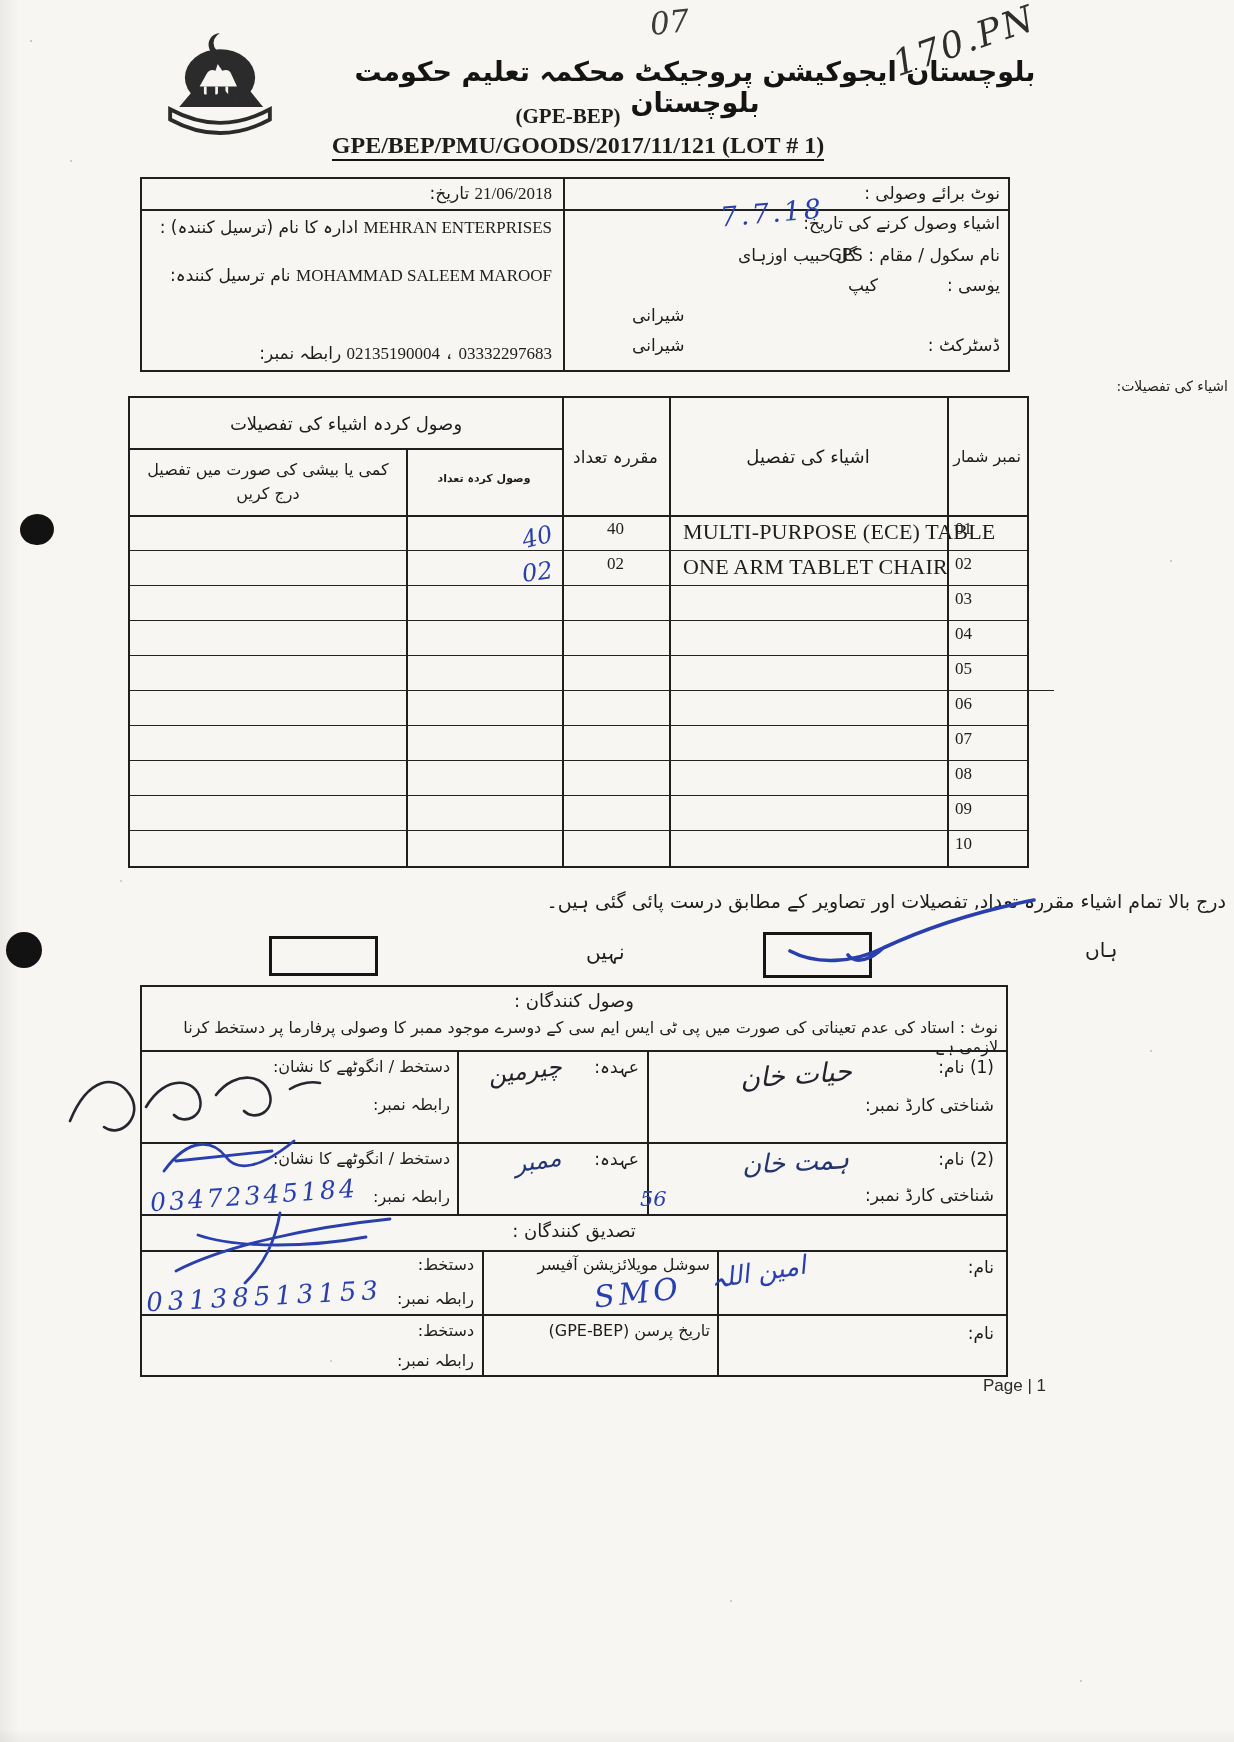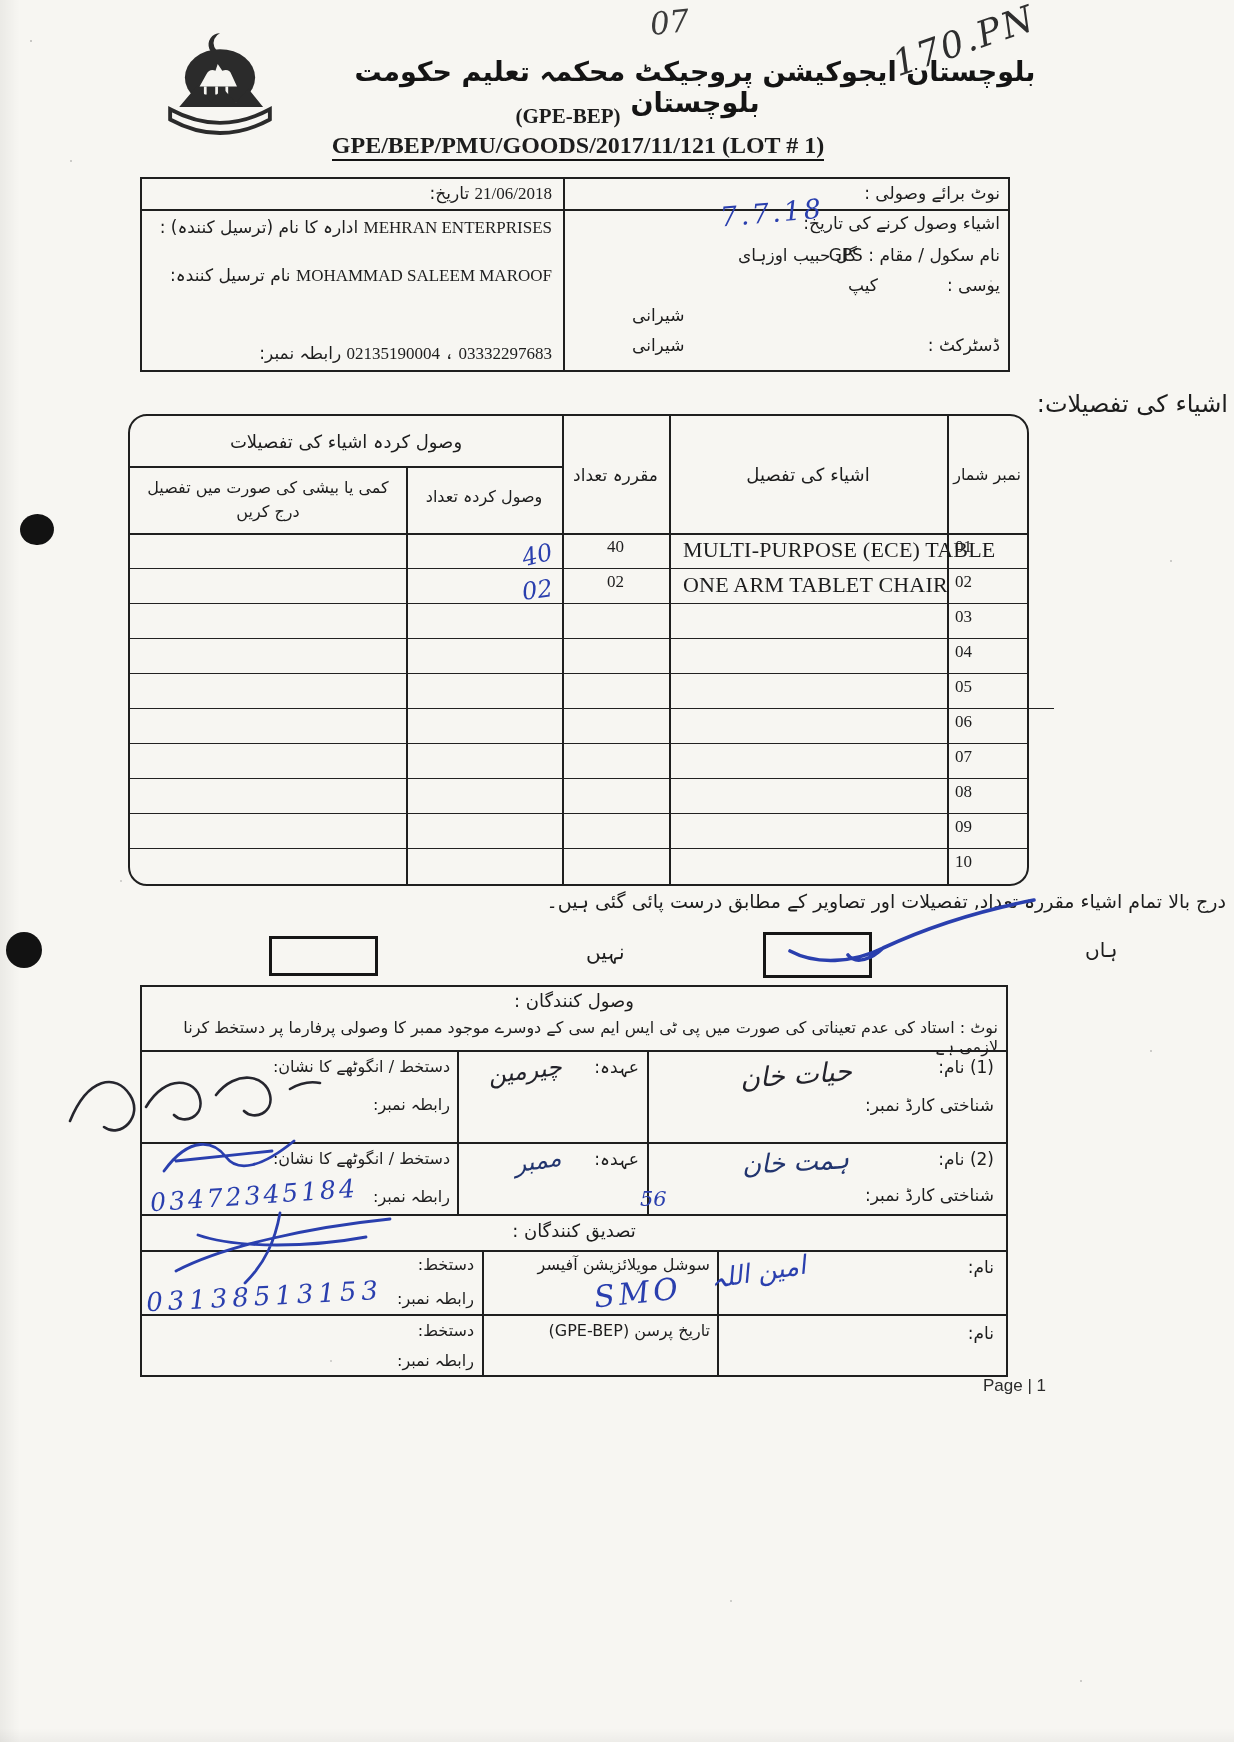--- a/index.html
+++ b/index.html
@@ -94,35 +94,35 @@
     <div class="abs hw blue" style="left:578px;top:18px;font-size:27px;transform:rotate(-5deg);letter-spacing:3px;">7.7.18</div>
     <div class="abs urdu lbl rt" style="right:8px;top:66px;width:430px;">نام سکول / مقام : GPS</div>
     <div class="abs urdu lbl" style="left:596px;top:66px;">گل حبیب اوزہای</div>
     <div class="abs urdu lbl rt" style="right:8px;top:96px;width:430px;">یوسی :</div>
     <div class="abs urdu lbl" style="left:706px;top:96px;">کیپ</div>
     <div class="abs urdu lbl" style="left:490px;top:126px;">شیرانی</div>
     <div class="abs urdu lbl rt" style="right:8px;top:156px;width:430px;">ڈسٹرکٹ :</div>
     <div class="abs urdu lbl" style="left:490px;top:156px;">شیرانی</div>
   </div>
 
-  <div class="abs urdu" style="right:6px;top:390px;font-size:24px;">اشیاء کی تفصیلات:</div>
-
-  <div class="box" style="left:128px;top:414px;width:897px;height:468px;border-width:2.5px;border-radius:19px;">
+  <div class="abs urdu" style="right:6px;top:378px;font-size:14px;">اشیاء کی تفصیلات:</div>
+
+  <div class="box" style="left:128px;top:396px;width:897px;height:468px;border-width:2.5px;">
 
     <div class="vline" style="left:276px;top:50px;height:418px;"></div>
     <div class="vline" style="left:432px;top:0;height:100%;"></div>
     <div class="vline" style="left:539px;top:0;height:100%;"></div>
     <div class="vline" style="left:817px;top:0;height:100%;"></div>
 
     <div class="hline" style="left:0;top:50px;width:432px;"></div>
     <div class="hline" style="left:0;top:117px;width:100%;height:2.4px;"></div>
 
     <div class="abs urdu ctr" style="left:0;top:0;width:432px;height:50px;font-size:18px;">وصول کردہ اشیاء کی تفصیلات</div>
     <div class="abs urdu ctr" style="left:8px;top:50px;width:260px;height:67px;font-size:16px;line-height:1.45;">کمی یا بیشی کی صورت میں تفصیل درج کریں</div>
-    <div class="abs urdu ctr" style="left:276px;top:50px;width:156px;height:60px;font-size:16px;">وصول کردہ تعداد</div>
+    <div class="abs urdu ctr" style="left:276px;top:50px;width:156px;height:60px;font-size:11px;font-weight:bold;">وصول کردہ تعداد</div>
     <div class="abs urdu ctr" style="left:432px;top:0;width:107px;height:117px;font-size:17px;">مقررہ تعداد</div>
     <div class="abs urdu ctr" style="left:817px;top:0;width:80px;height:117px;font-size:16px;">نمبر شمار</div>
     <div class="abs urdu ctr" style="left:539px;top:0;width:278px;height:117px;font-size:18px;">اشیاء کی تفصیل</div>
 
     <div class="trow" style="top:117px;">
       <span class="c-hw hw blue">40</span>
       <span class="c-qty serif">40</span>
       <span class="c-item serif">MULTI-PURPOSE (ECE) TABLE</span>
       <span class="c-serial serif">01</span>
     </div>

